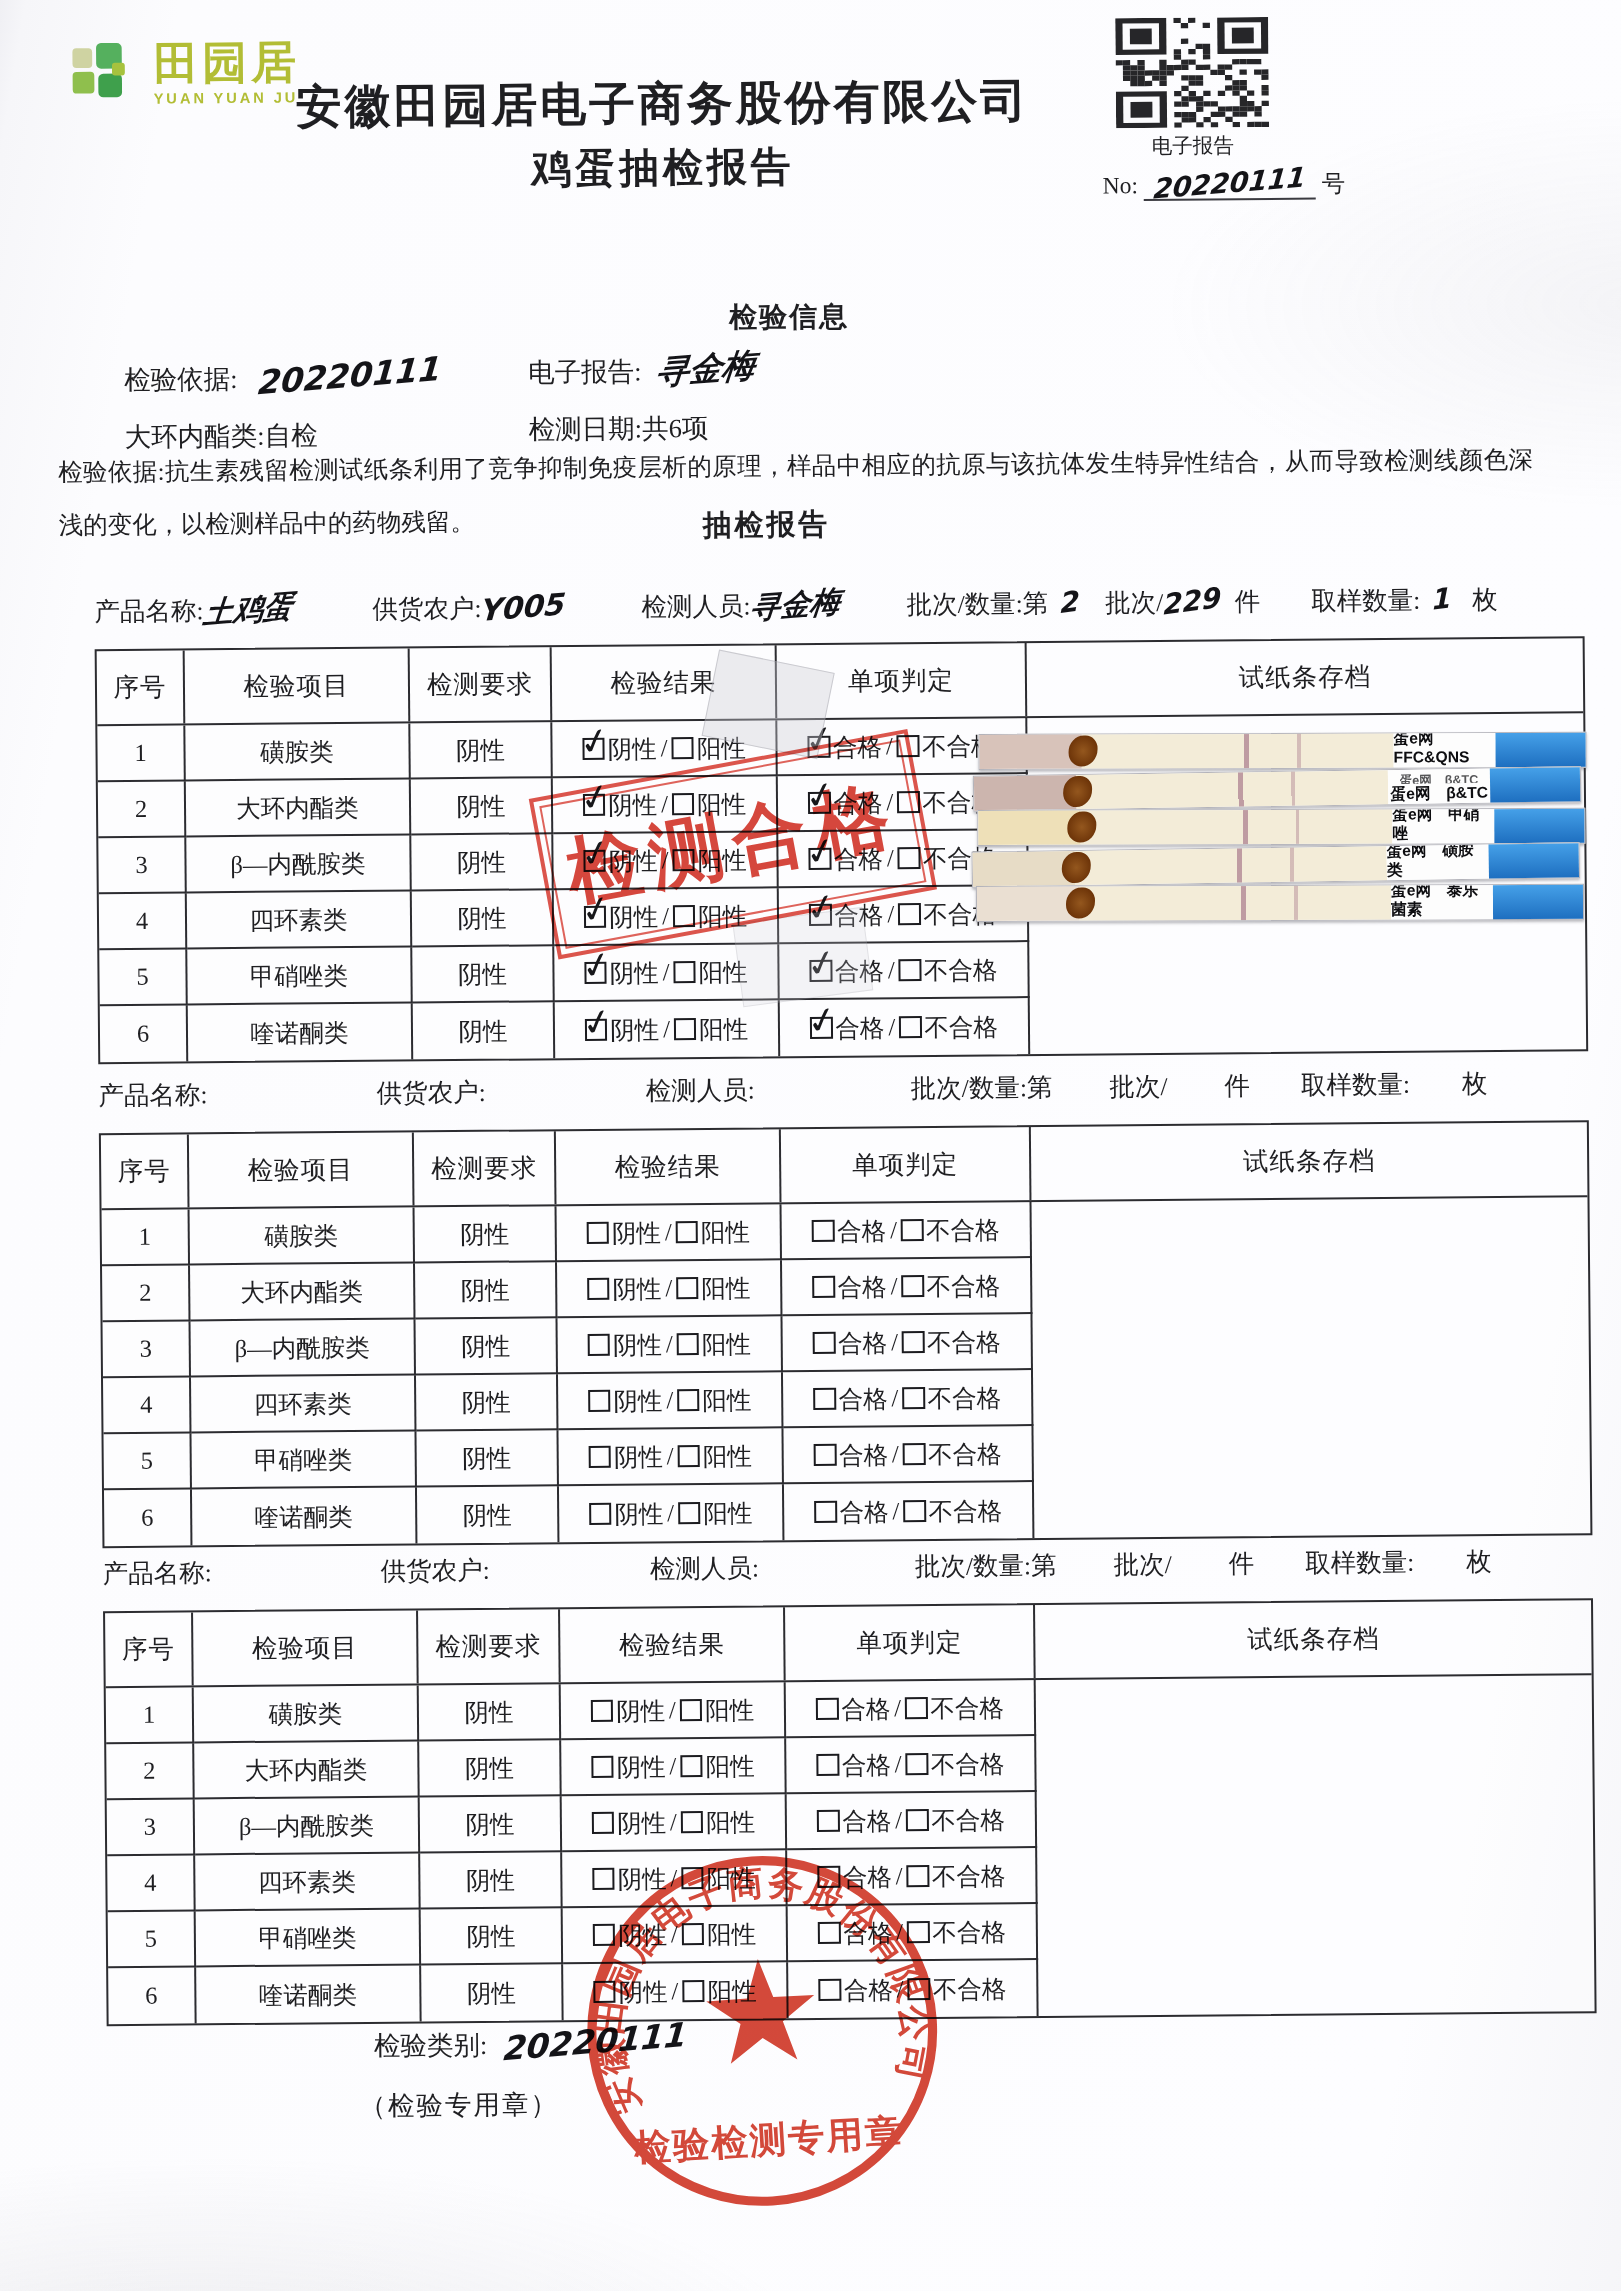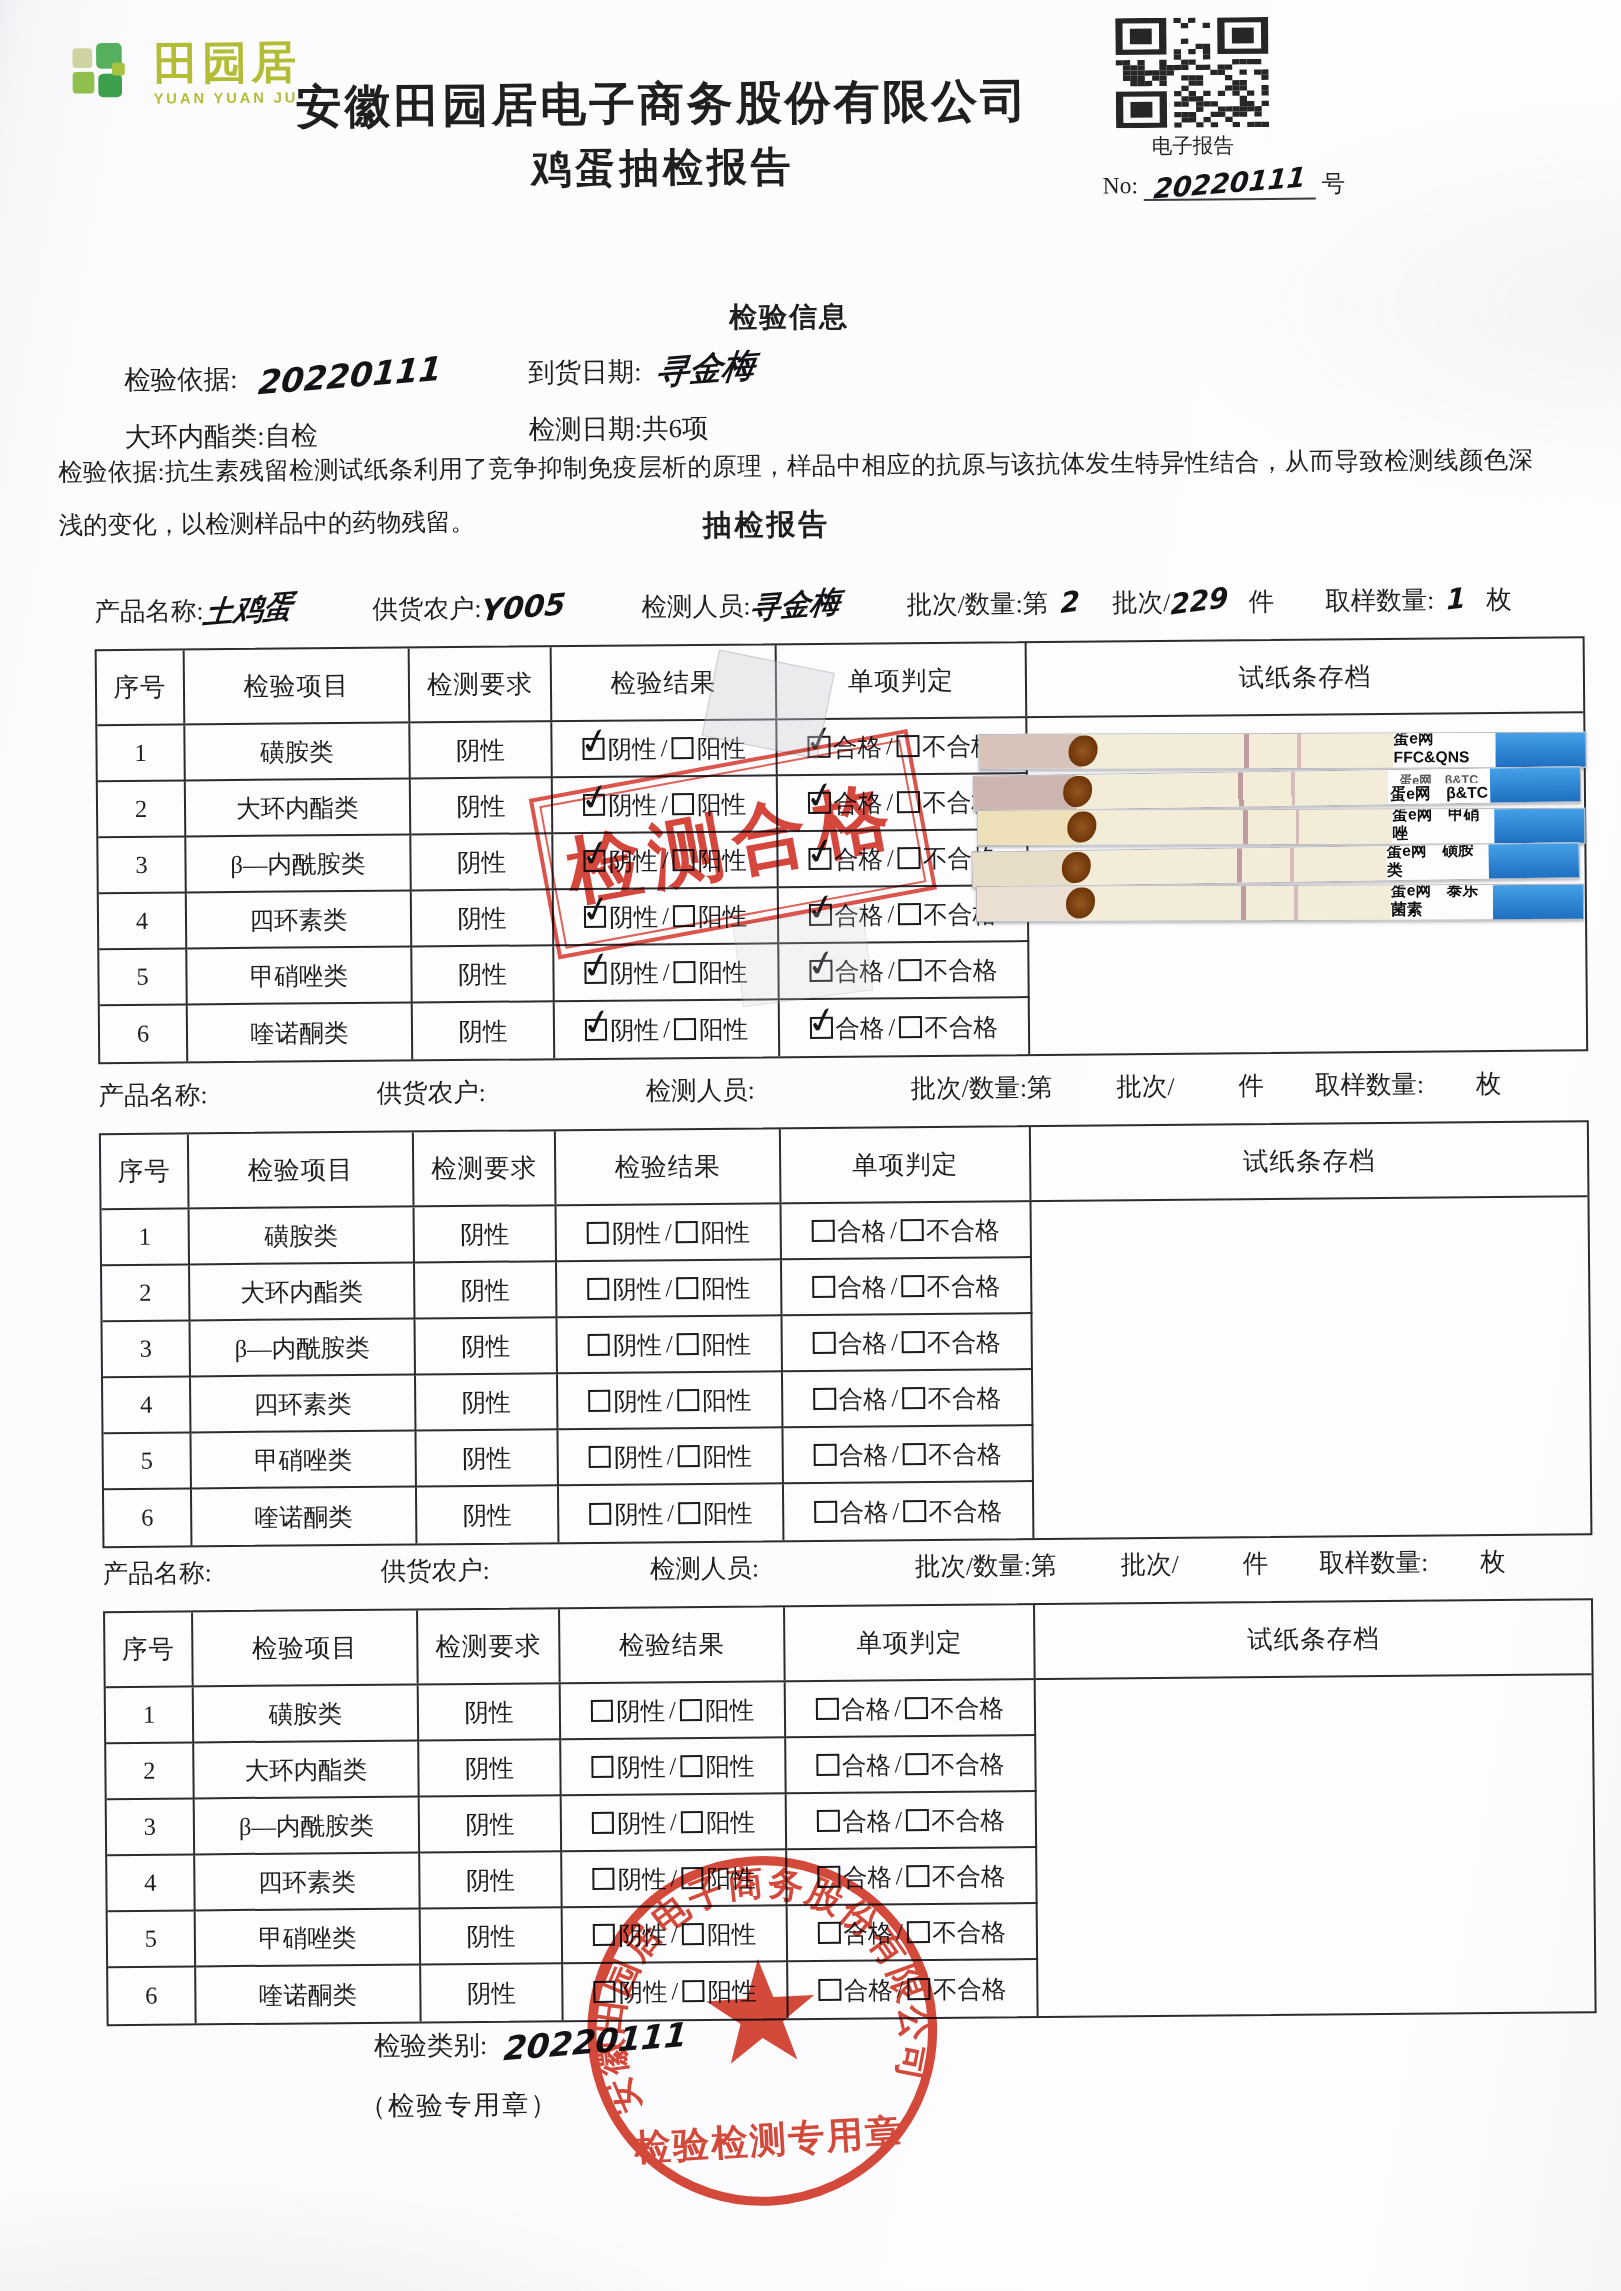--- a/index.html
+++ b/index.html
@@ -33,21 +33,21 @@
   
   .hw{font-family:"DejaVu Sans",sans-serif;font-style:italic;font-weight:bold;color:#141418;
       display:inline-block;transform:rotate(-4deg) skewX(-10deg);font-size:30px;line-height:1;}
   .hw.big{font-size:33px;}
   .bn{font-family:"DejaVu Sans",sans-serif;font-style:italic;font-weight:bold;color:#141418;
       display:inline-block;transform:rotate(-7deg) skewX(-8deg);font-size:28px;min-width:44px;text-align:center;}
 
   
   .prodline{left:113px;right:25.5px;display:flex;align-items:baseline;white-space:nowrap;font-size:25.5px;}
   .pv{min-width:113px;}
-  .m1{margin-left:56px}.m2{margin-left:47px}.m3{margin-left:43px}.m4{margin-left:20px}.m5{margin-left:51px}.m6{margin-left:7.8px}
+  .m1{margin-left:56px}.m2{margin-left:47px}.m3{margin-left:43px}.m4{margin-left:13px}.m5{margin-left:51px}.m6{margin-left:7.8px}
 
   
   .rtable{left:113px;width:1490px;border:2.9px solid #2c2c30;box-sizing:border-box;background:rgba(255,255,255,.25);}
   .thead{display:flex;height:73px;border-bottom:2px solid #2c2c30;}
   .th{display:flex;align-items:center;justify-content:center;font-size:25.5px;letter-spacing:1px;border-right:2px solid #2c2c30;box-sizing:border-box;}
   .th.c5{border-right:none;flex:1;}
   .tbody{display:flex;}
   .lgrid{display:grid;grid-template-columns:88px 225px 142px 225px 250px;grid-auto-rows:56px;}
   .td{display:flex;align-items:center;justify-content:center;font-size:24.5px;
       border-right:2px solid #2c2c30;border-bottom:2px solid #2c2c30;box-sizing:border-box;white-space:nowrap;}
@@ -238,21 +238,21 @@
     <span class="nv"><span class="hw" style="font-size:27.4px">20220111</span></span>
     <span>号</span>
   </div>
 
   <div class="abs" id="secinfo">检验信息</div>
   <div class="abs inforow" style="left:145px;top:369px">
     <span>检验依据:</span>
     <span class="hw big" style="margin-left:13.7px">20220111</span>
   </div>
   <div class="abs inforow" style="left:549px;top:365px">
-    <span>到货日期:</span>
+    <span>电子报告:</span>
     <span class="hw big" style="margin-left:7.8px">寻金梅</span>
   </div>
   <div class="abs inforow" style="left:145px;top:427px">
     <span>大环内酯类:</span><span>自检</span>
   </div>
   <div class="abs inforow" style="left:549px;top:423px">
     <span>检测日期:</span><span>共6项</span>
   </div>
   <div class="abs" id="basis">检验依据:抗生素残留检测试纸条利用了竞争抑制免疫层析的原理，样品中相应的抗原与该抗体发生特异性结合，从而导致检测线颜色深浅的变化，以检测样品中的药物残留。</div>
   <div class="abs" id="baotitle">抽检报告</div>

